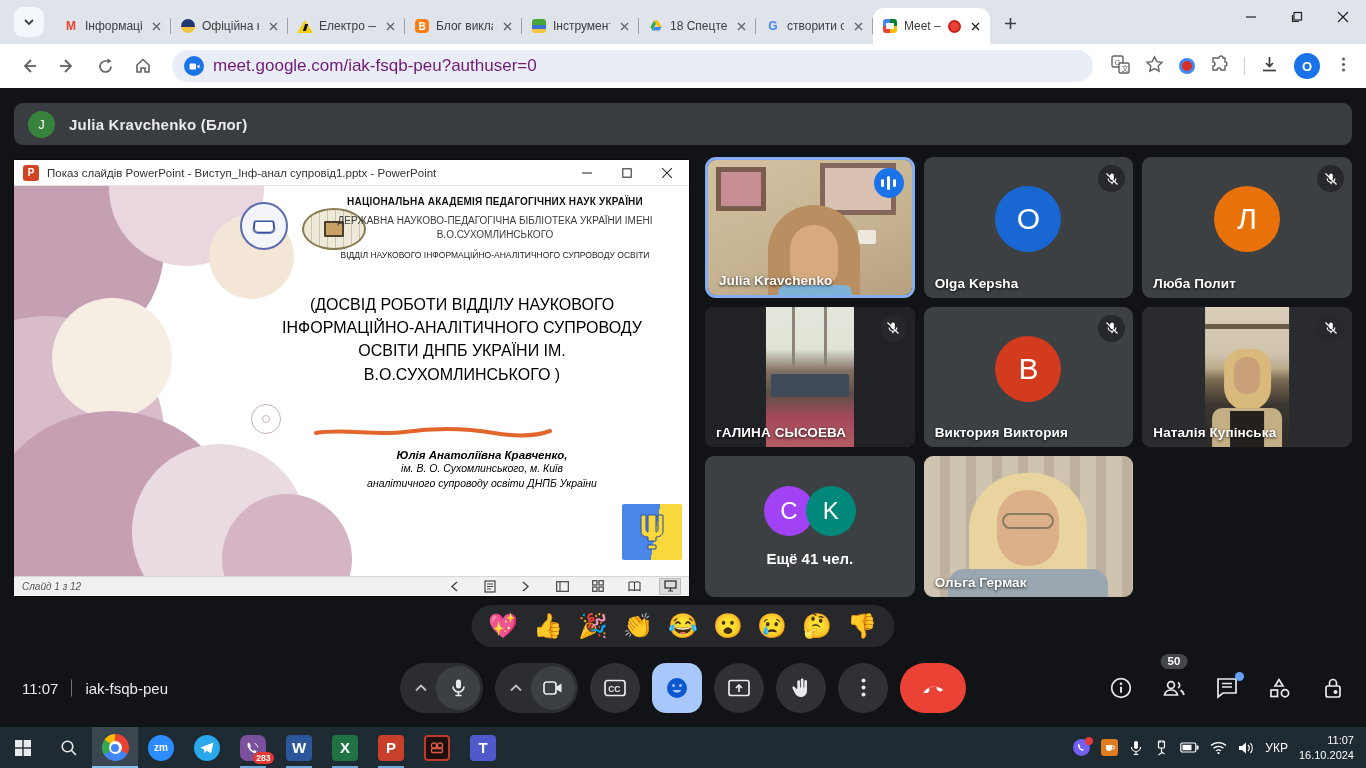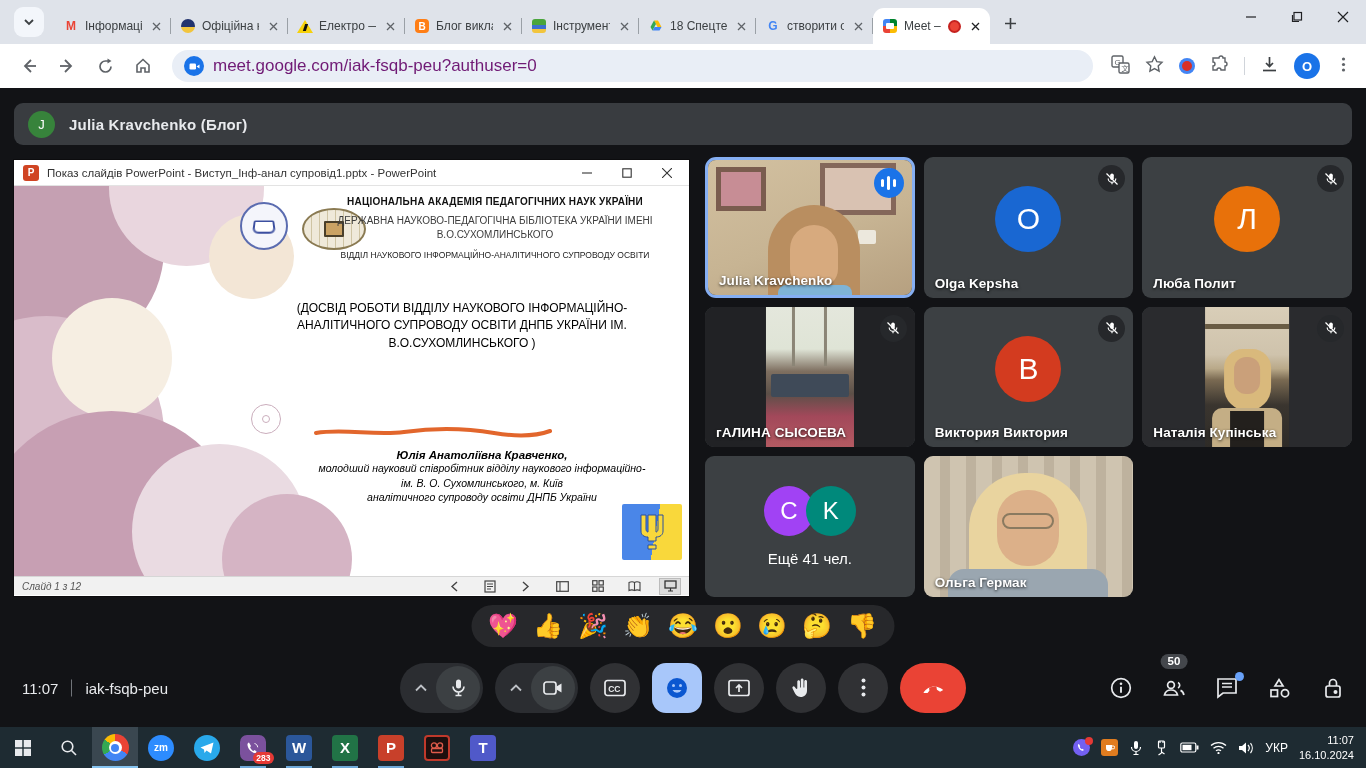--- a/index.html
+++ b/index.html
@@ -74,21 +74,21 @@
   .logo-seal i { width:22px; height:15px; background:#fff; border:2px solid #3c4fa0; border-radius:2px 2px 6px 6px; transform:perspective(40px) rotateX(28deg); }
   .logo-globe { position:absolute; left:288px; top:22px; width:64px; height:42px; border-radius:50%; border:2px solid #8a7a52;
                 background:repeating-linear-gradient(90deg,#efe9da 0 7px,#cfc4a4 7px 8px); display:flex; align-items:center; justify-content:center; }
   .logo-globe i { width:20px; height:16px; background:#caa264; border:2px solid #4a3f2a; border-radius:1px; }
   .org-block { position:absolute; left:295px; top:10px; width:372px; text-align:center; color:#111; }
   .org1 { font-size:10px; font-weight:bold; letter-spacing:.2px; }
   .org2 { font-size:10px; color:#3c3c3c; margin-top:7px; line-height:1.35; }
   .org3 { font-size:8.5px; color:#222; margin-top:9px; }
   .title-block { position:absolute; left:252px; top:92px; width:392px; text-align:center; color:#000; }
   .s-title { font-size:14.5px; font-weight:bold; line-height:1.36; }
-  .s-subtitle { font-size:12px; margin-top:22px; line-height:1.45; }
+  .s-subtitle { font-size:16px; margin-top:15px; line-height:1.45; }
   .wave-divider { position:absolute; left:300px; top:240px; width:238px; height:12px; }
   .author-block { position:absolute; left:272px; top:263px; width:392px; text-align:center; color:#000; }
   .s-author { font-size:11.5px; font-weight:bold; font-style:italic; }
   .s-role { font-size:10.5px; font-style:italic; line-height:1.4; }
   .trident { position:absolute; right:7px; bottom:16px; width:60px; height:56px; background:linear-gradient(100deg,#4a86e8 55%,#f9d83b 55%);
              display:flex; align-items:center; justify-content:center; border-radius:2px; }
   .ppt-status { height:19px; background:#f1f1f1; border-top:1px solid #d6d6d6; display:flex; align-items:center; padding:0 8px; }
   .ppt-status .st-text { font-size:10px; color:#555;font-style:italic; }
   .st-icons { margin-left:auto; display:flex; align-items:center; gap:14px; }
   .st-chip { width:22px; height:17px; display:flex; align-items:center; justify-content:center; }
@@ -105,21 +105,21 @@
               display:flex; align-items:center; justify-content:center; }
   .speakchip { position:absolute; top:8px; right:8px; width:30px; height:30px; border-radius:50%; background:#1a73e8;
                display:flex; align-items:center; justify-content:center; gap:2.5px; }
   .speakchip i { width:3.5px; background:#fff; border-radius:2px; }
   .avatar-big { position:absolute; left:50%; top:44%; transform:translate(-50%,-50%); width:66px; height:66px; border-radius:50%;
                 color:#fff; font-size:30px; display:flex; align-items:center; justify-content:center; }
   .overflow-wrap { position:absolute; inset:0; display:flex; flex-direction:column; align-items:center; justify-content:center; gap:14px; }
   .ov-circles { display:flex; }
   .ov-c { width:50px; height:50px; border-radius:50%; color:#fff; font-size:24px; display:flex; align-items:center; justify-content:center; }
   .ov-c + .ov-c { margin-left:-8px; }
-  .ov-label { color:#fff; font-size:15px; font-weight:normal; }
+  .ov-label { color:#fff; font-size:15px; font-weight:bold; }
   .vid { position:absolute; inset:0; }
   .strip { position:absolute; left:50%; transform:translateX(-50%); top:0; bottom:0; width:42%; }
   .d { position:absolute; }
 
   
   .reactions { position:absolute; left:50%; top:517px; transform:translateX(-50%); height:42px; background:#27282b;
                border-radius:22px; display:flex; align-items:center; gap:15px; padding:0 17px; }
   .reactions span { font-size:24px; line-height:1; cursor:default; }
 
   
@@ -420,21 +420,20 @@
         <div class="title-block">
           <div class="s-subtitle">(ДОСВІД РОБОТИ  ВІДДІЛУ НАУКОВОГО ІНФОРМАЦІЙНО-АНАЛІТИЧНОГО СУПРОВОДУ ОСВІТИ ДНПБ УКРАЇНИ ІМ. В.О.СУХОМЛИНСЬКОГО )</div>
         </div>
 
         <svg class="wave-divider" viewBox="0 0 238 12">
           <path d="M2 7 C 30 2, 60 10, 90 6 S 150 2, 180 7 S 225 9, 236 5" fill="none" stroke="#e2662c" stroke-width="4" stroke-linecap="round"></path>
         </svg>
 
         <div class="author-block">
           <div class="s-author">Юлія Анатоліївна Кравченко,</div>
-          <div class="s-role">молодший науковий співробітник відділу наукового інформаційно-</div>
           <div class="s-role">ім. В. О. Сухомлинського, м. Київ</div>
           <div class="s-role">аналітичного супроводу освіти ДНПБ України</div>
         </div>
 
         <div class="trident">
           <svg width="30" height="38" viewBox="0 0 30 38">
               <path d="M4 2v16c0 4 3 6 7 6v4h8v-4c4 0 7-2 7-6V2h-5v14c0 2-1 3-2 3V2h-8v17c-1 0-2-1-2-3V2z M11 32h8v4h-8z" fill="#f9d83b" stroke="#2a4fa0" stroke-width="1"></path>
             </svg>
         </div>
       </div>

